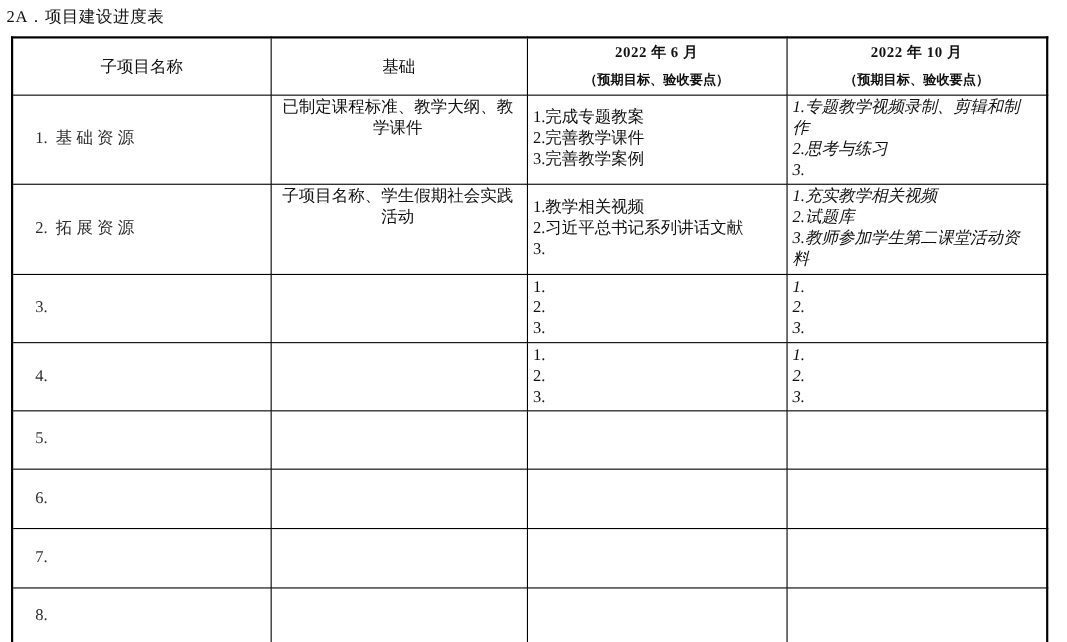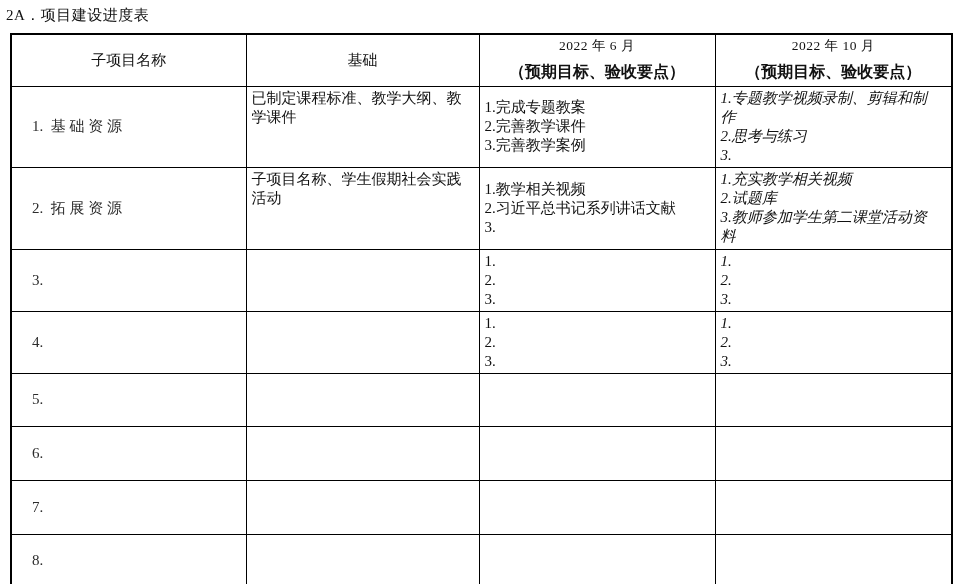--- a/index.html
+++ b/index.html
@@ -40,28 +40,28 @@
   
   tr.header-row { height: 52px; }
   th.hd {
     font-weight: normal;
     font-size: 15px;
     text-align: center;
     vertical-align: middle;
     padding: 2px 4px;
   }
   .hd-line1 {
-    font-weight: normal;
+    font-weight: bold;
     font-size: 13.5px;
     letter-spacing: 0.5px;
     white-space: pre;
   }
   .hd-line2 {
     font-weight: bold;
-    font-size: 16px;
+    font-size: 12px;
     margin-top: 7px;
     white-space: pre;
   }
   
   td.cell {
     font-size: 15px;
     line-height: 19px;
     padding: 2px 7px 2px 5px;
     vertical-align: top;
     white-space: pre-wrap;
@@ -75,20 +75,21 @@
   td.cell-june {
     vertical-align: middle;
   }
   td.cell-october {
     vertical-align: middle;
     padding-right: 13px;
     font-style: italic;
   }
   td.cell-base {
     vertical-align: top;
+    text-align: center;
   }
   
   tbody tr:nth-child(1) { height: 81px; }
   tbody tr:nth-child(2) { height: 82px; }
   tbody tr:nth-child(3) { height: 58px; }
   tbody tr:nth-child(4) { height: 58px; }
   tbody tr:nth-child(5) { height: 53px; }
   tbody tr:nth-child(6) { height: 54px; }
   tbody tr:nth-child(7) { height: 54px; }
   tbody tr:nth-child(8) { height: 53px; }

